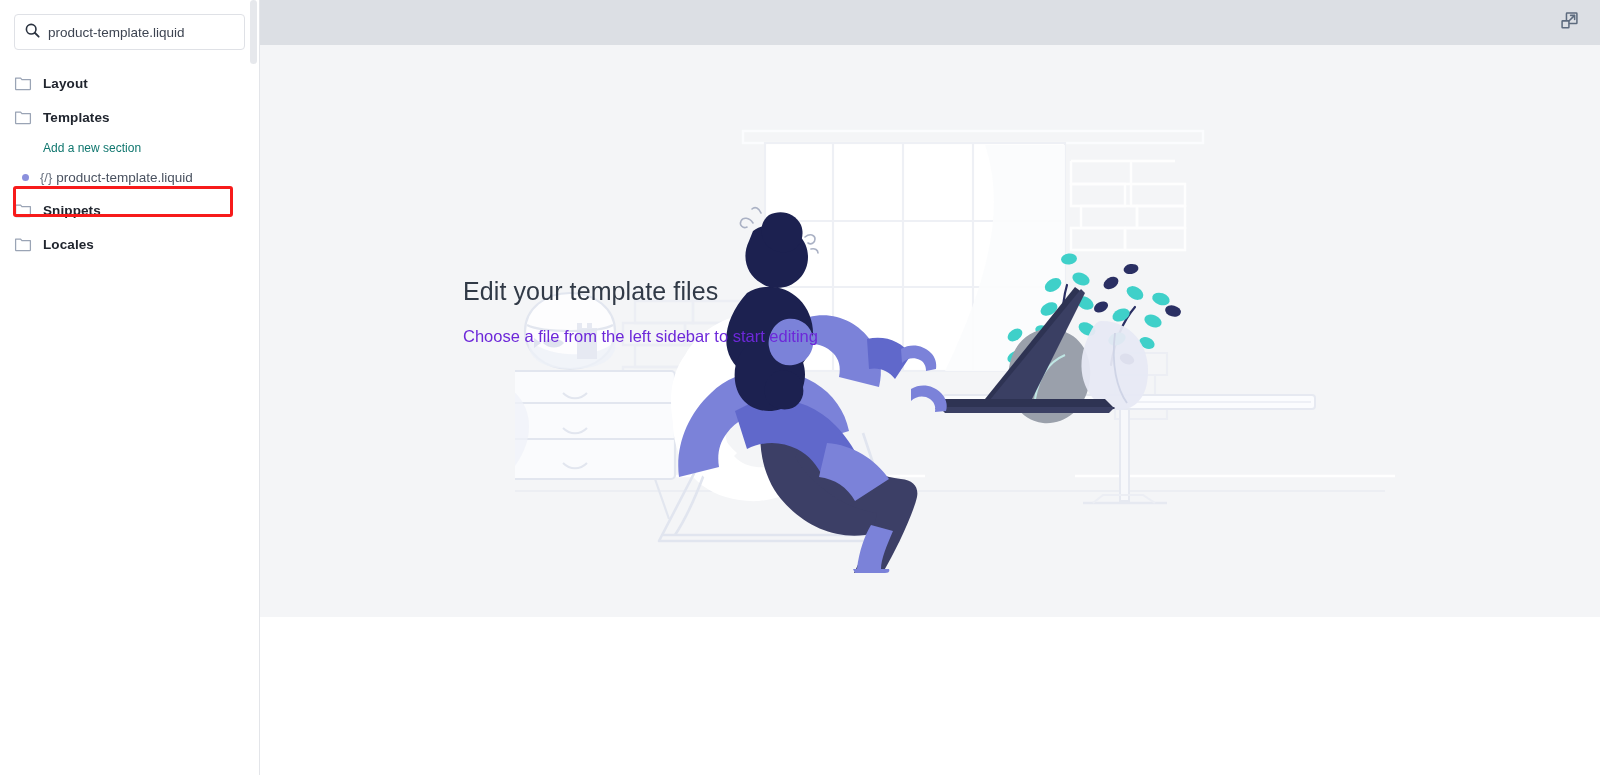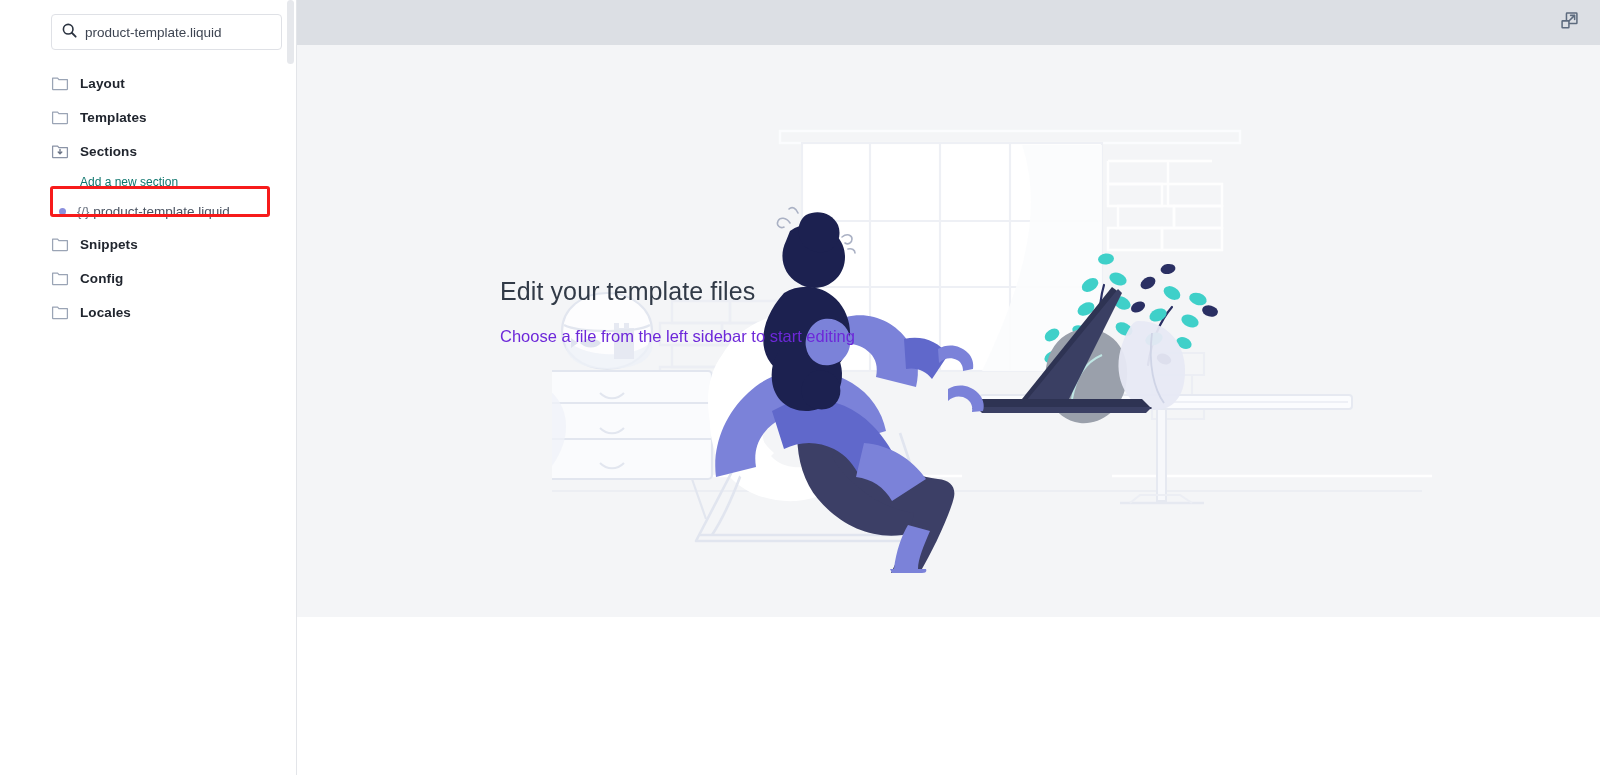--- a/index.html
+++ b/index.html
@@ -10,21 +10,20 @@
     font-family: "Liberation Sans", sans-serif;
     background: #ffffff;
   }
 
   #app {
     position: relative;
     width: 1600px;
     height: 775px;
     display: flex;
     background: #ffffff;
-    padding-left: 37px;
   }
 
   
   #sidebar {
     position: relative;
     width: 260px;
     height: 775px;
     background: #ffffff;
     border-right: 1px solid #e3e5e9;
     flex: 0 0 260px;
@@ -231,29 +230,20 @@
 
       <div class="node">
         <span class="ficon">
           <svg width="18" height="18" viewBox="0 0 18 18">
             <path d="M1.6 4.2h5l1.3 1.5h8.5v9.2a.8.8 0 0 1-.8.8H2.4a.8.8 0 0 1-.8-.8V4.2z" fill="#ffffff" stroke="#9aa4b5" stroke-width="1.25" stroke-linejoin="round"></path>
           </svg>
         </span>
         <span class="label">Templates</span>
       </div>
 
-      <div class="node">
-        <span class="ficon">
-          <svg width="18" height="18" viewBox="0 0 18 18">
-            <path d="M1.6 4.2h5l1.3 1.5h8.5v9.2a.8.8 0 0 1-.8.8H2.4a.8.8 0 0 1-.8-.8V4.2z" fill="#ffffff" stroke="#8a93a6" stroke-width="1.25" stroke-linejoin="round"></path>
-            <path d="M9 7.4v4.1M9 11.9 7.2 10M9 11.9 10.8 10" fill="none" stroke="#6c7587" stroke-width="1.35" stroke-linecap="round" stroke-linejoin="round"></path>
-          </svg>
-        </span>
-        <span class="label">Sections</span>
-      </div>
 
       <div class="child">
         <span class="label">Add a new section</span>
       </div>
 
       <div class="file-row">
         <span class="dot"></span>
         <span class="liq">{/}</span>
         <span class="label">product-template.liquid</span>
       </div>
@@ -261,28 +251,20 @@
       <div class="node">
         <span class="ficon">
           <svg width="18" height="18" viewBox="0 0 18 18">
             <path d="M1.6 4.2h5l1.3 1.5h8.5v9.2a.8.8 0 0 1-.8.8H2.4a.8.8 0 0 1-.8-.8V4.2z" fill="#ffffff" stroke="#9aa4b5" stroke-width="1.25" stroke-linejoin="round"></path>
           </svg>
         </span>
         <span class="label">Snippets</span>
       </div>
 
 
-      <div class="node">
-        <span class="ficon">
-          <svg width="18" height="18" viewBox="0 0 18 18">
-            <path d="M1.6 4.2h5l1.3 1.5h8.5v9.2a.8.8 0 0 1-.8.8H2.4a.8.8 0 0 1-.8-.8V4.2z" fill="#ffffff" stroke="#9aa4b5" stroke-width="1.25" stroke-linejoin="round"></path>
-          </svg>
-        </span>
-        <span class="label">Config</span>
-      </div>
 
       <div class="node">
         <span class="ficon">
           <svg width="18" height="18" viewBox="0 0 18 18">
             <path d="M1.6 4.2h5l1.3 1.5h8.5v9.2a.8.8 0 0 1-.8.8H2.4a.8.8 0 0 1-.8-.8V4.2z" fill="#ffffff" stroke="#9aa4b5" stroke-width="1.25" stroke-linejoin="round"></path>
           </svg>
         </span>
         <span class="label">Locales</span>
       </div>
 

